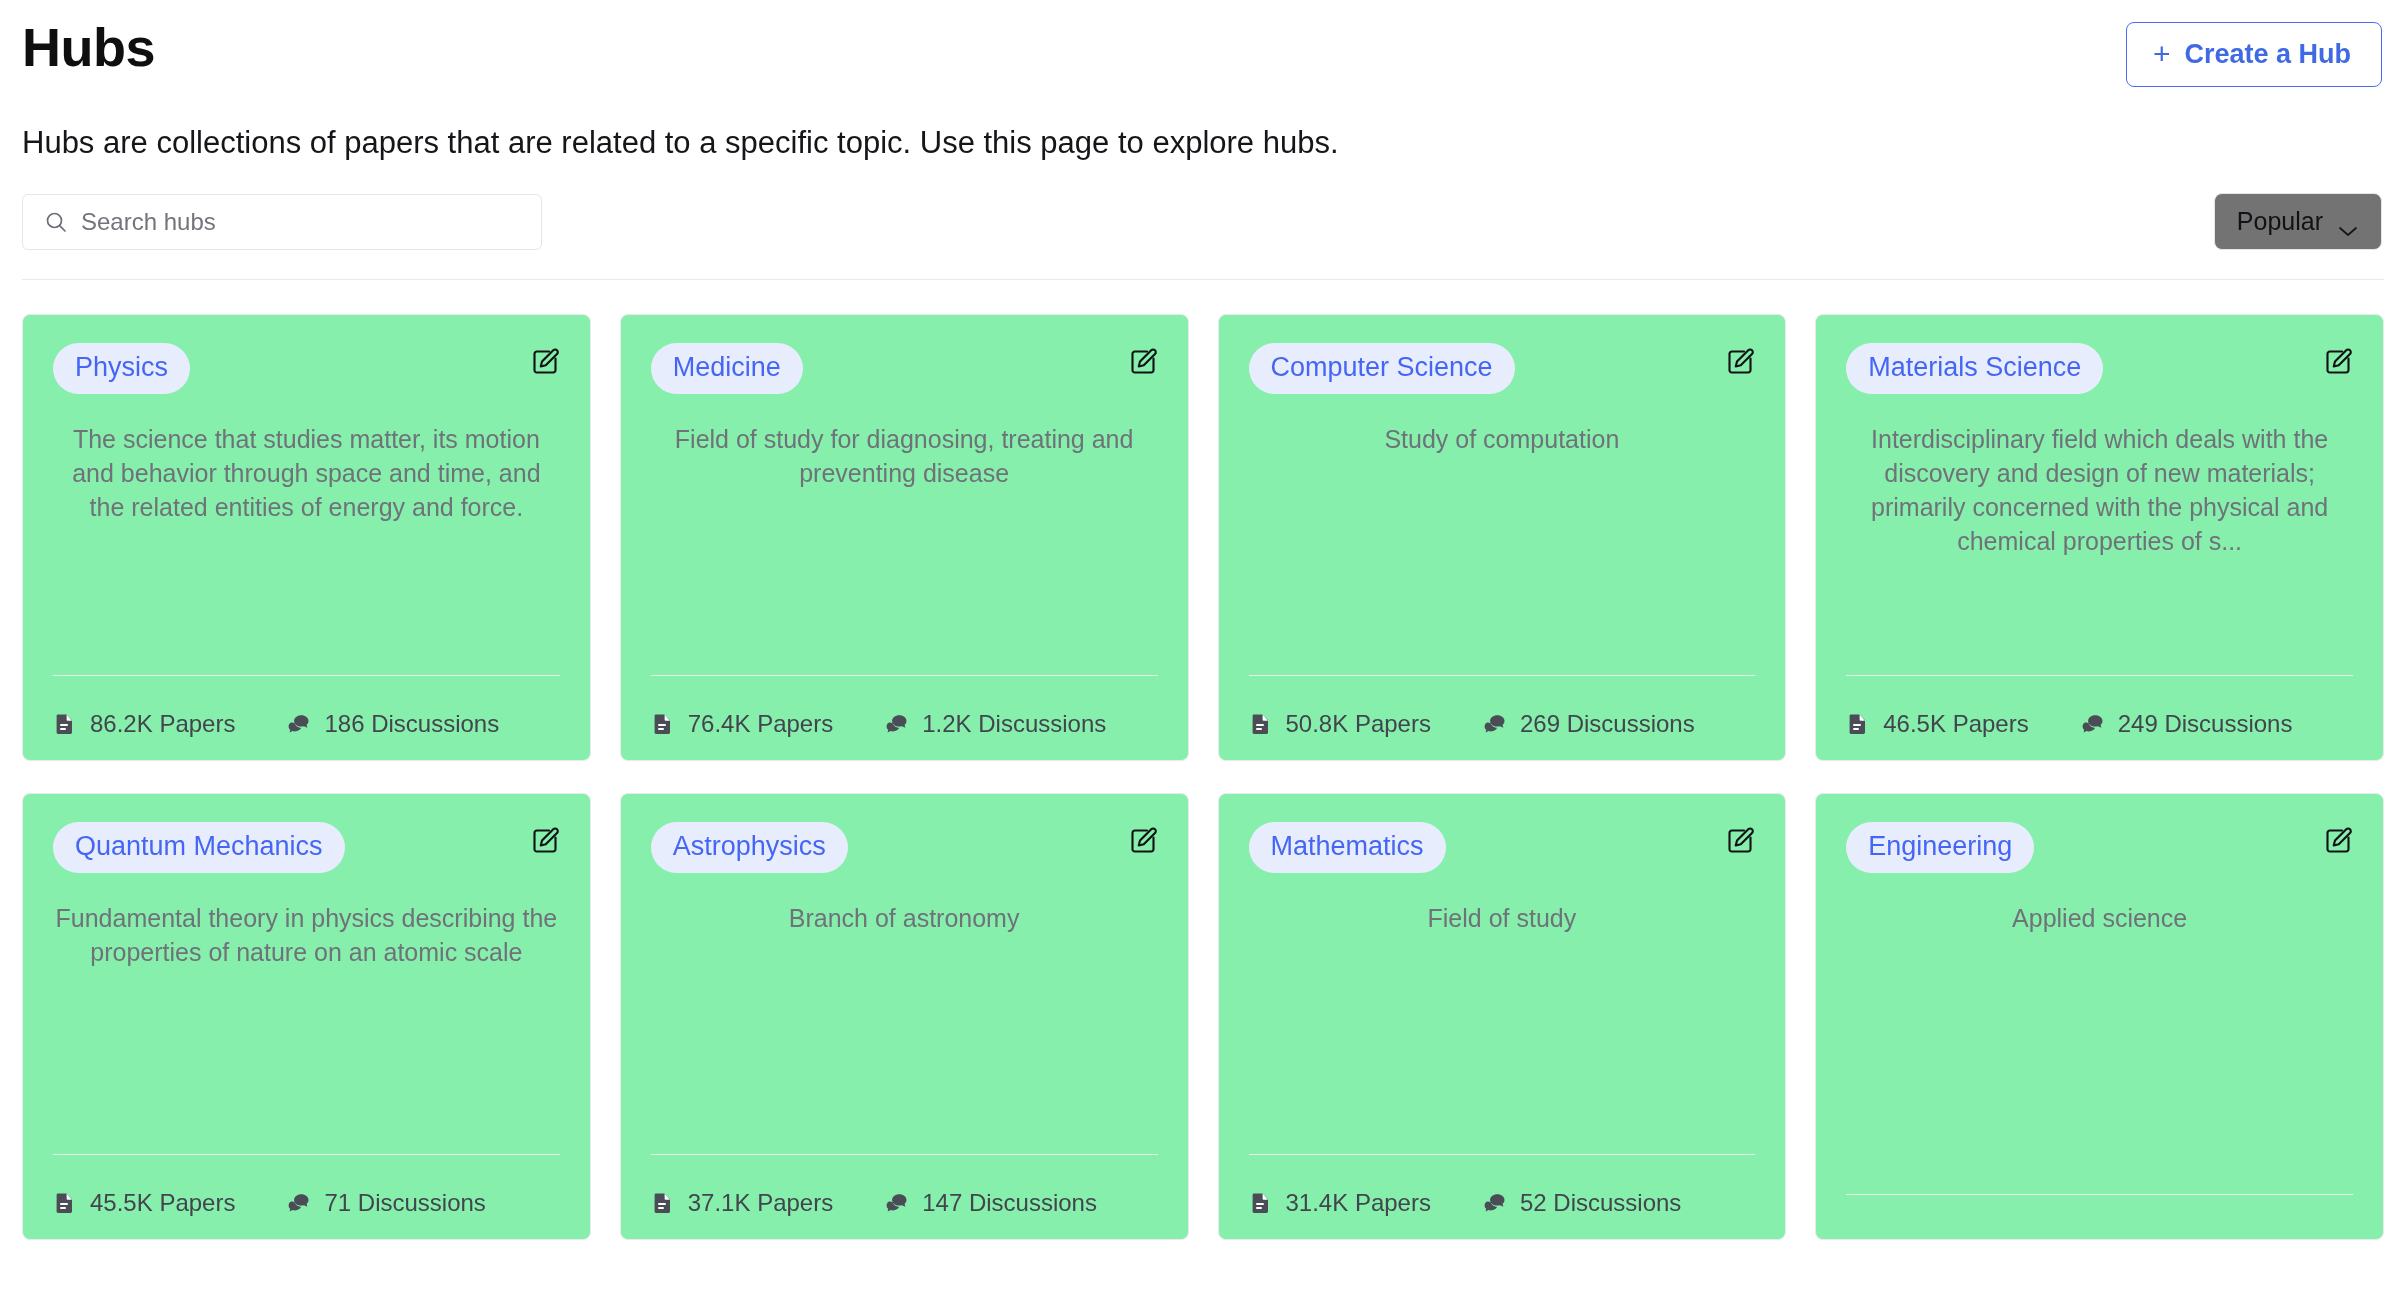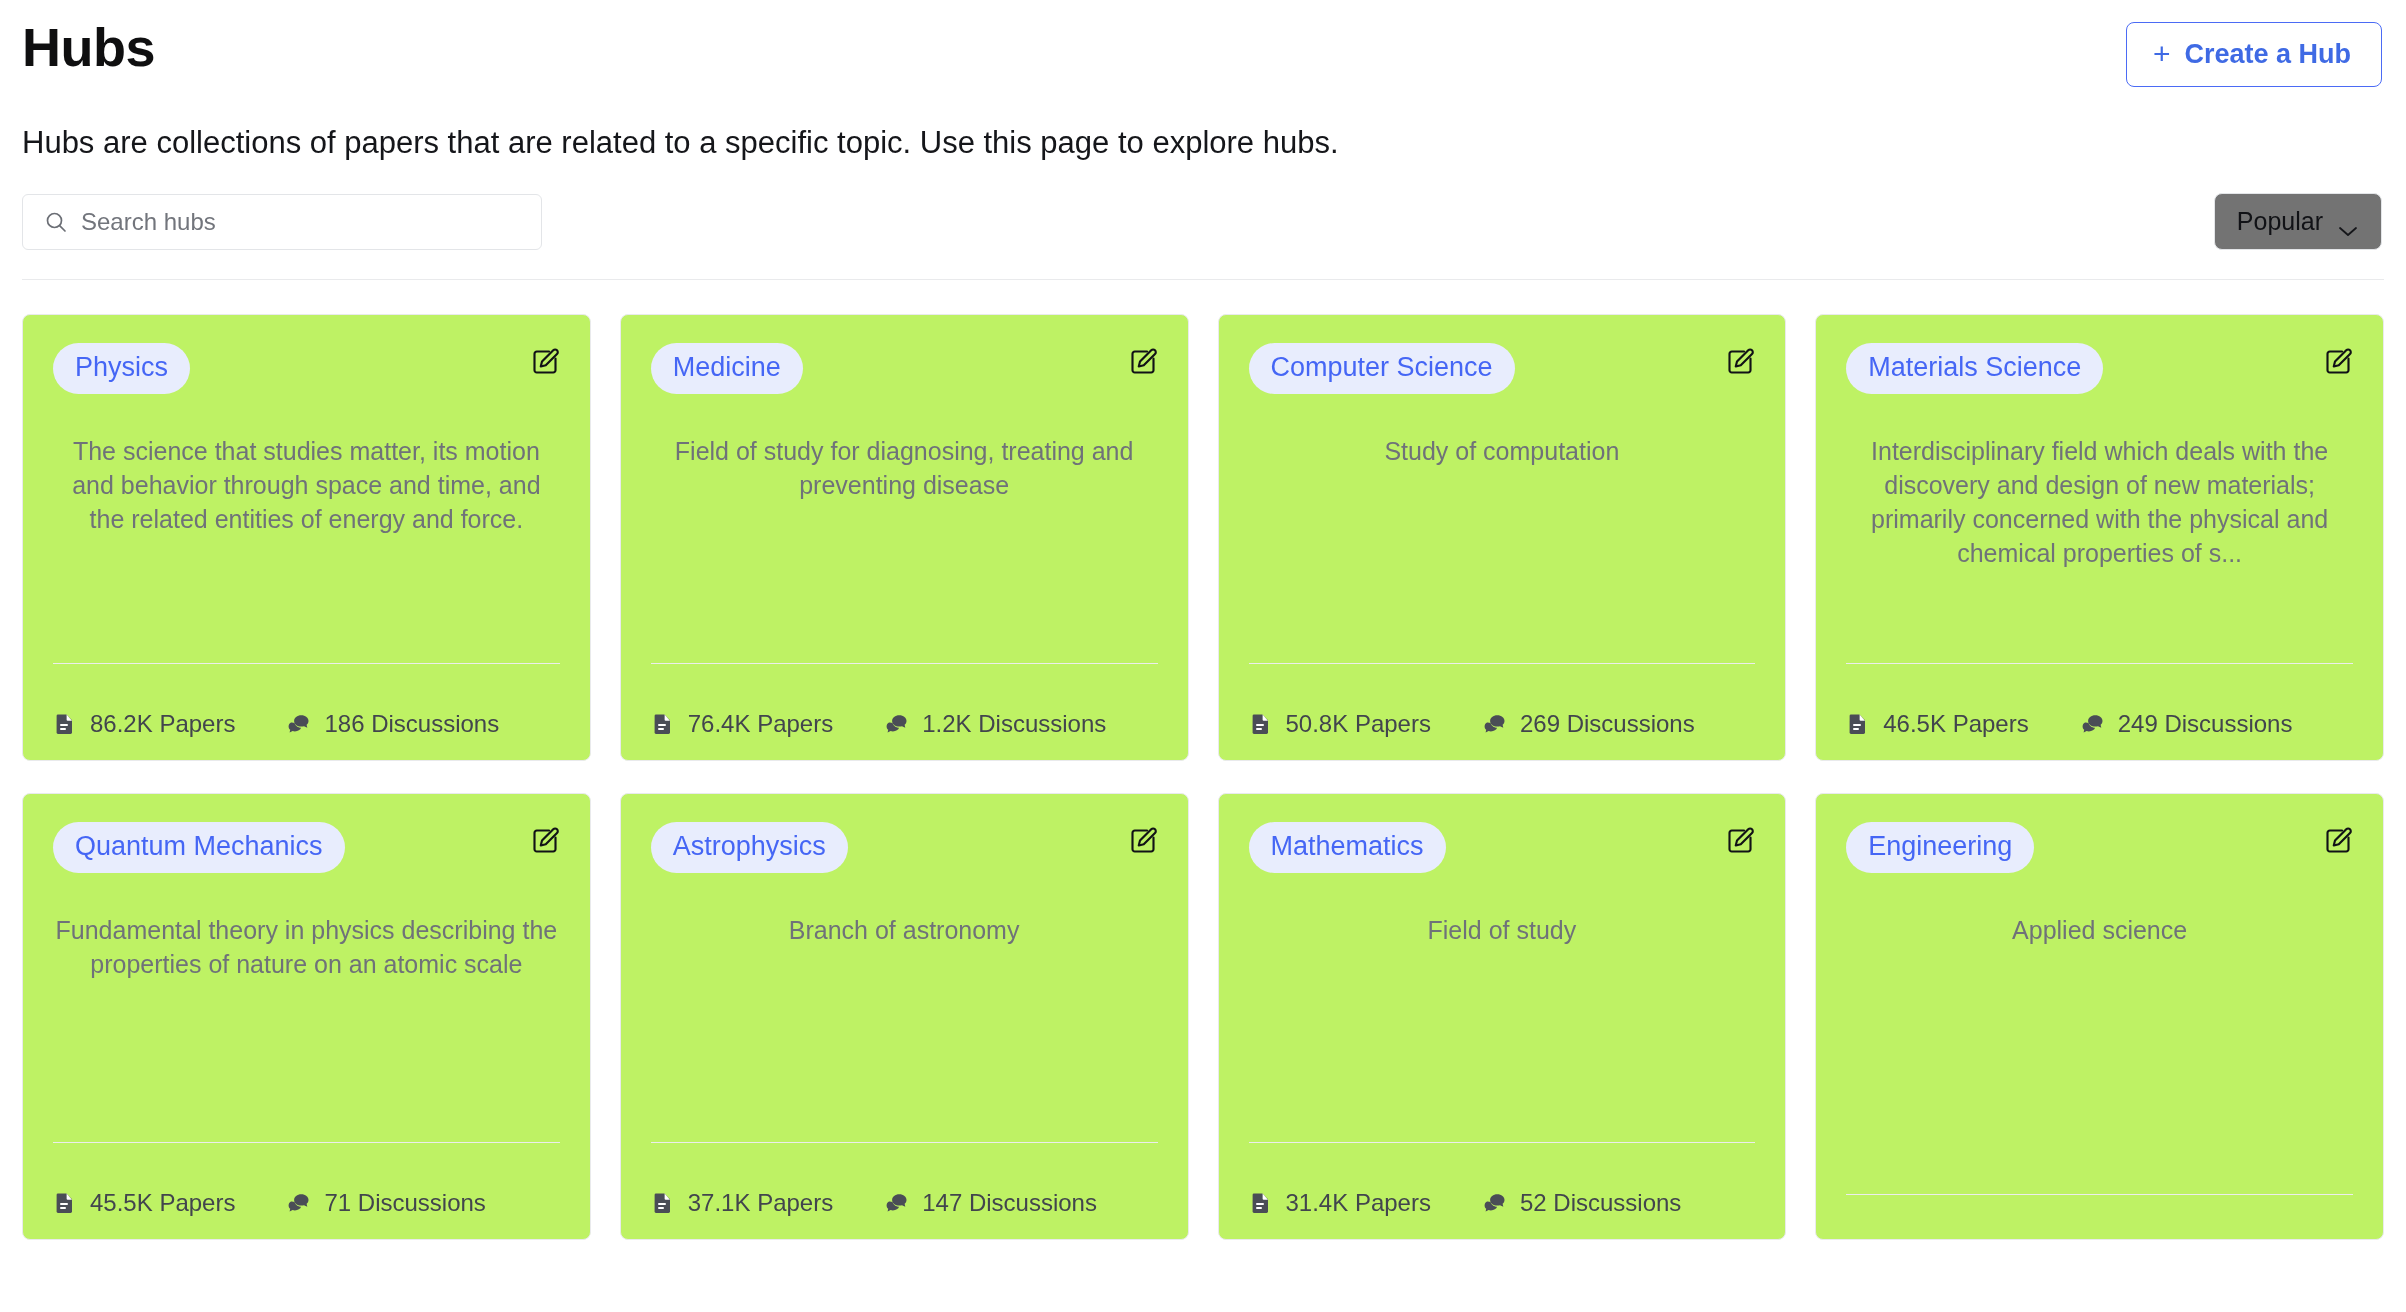--- a/index.html
+++ b/index.html
@@ -132,27 +132,26 @@
     grid-template-columns: repeat(4, 1fr);
     column-gap: 29px;
     row-gap: 32px;
     margin-top: 34px;
   }
 
   .hub-card {
     position: relative;
     border: 1px solid #e9eaec;
     border-radius: 8px;
-    background: #bef264;
+    background: #86efac;
     height: 447px;
     padding: 28px 30px 22px 30px;
     display: flex;
     flex-direction: column;
     cursor: pointer;
-    gap: 12px;
   }
 
   .card-top {
     display: flex;
     align-items: flex-start;
     justify-content: space-between;
   }
 
   .hub-tag {
     display: inline-block;

